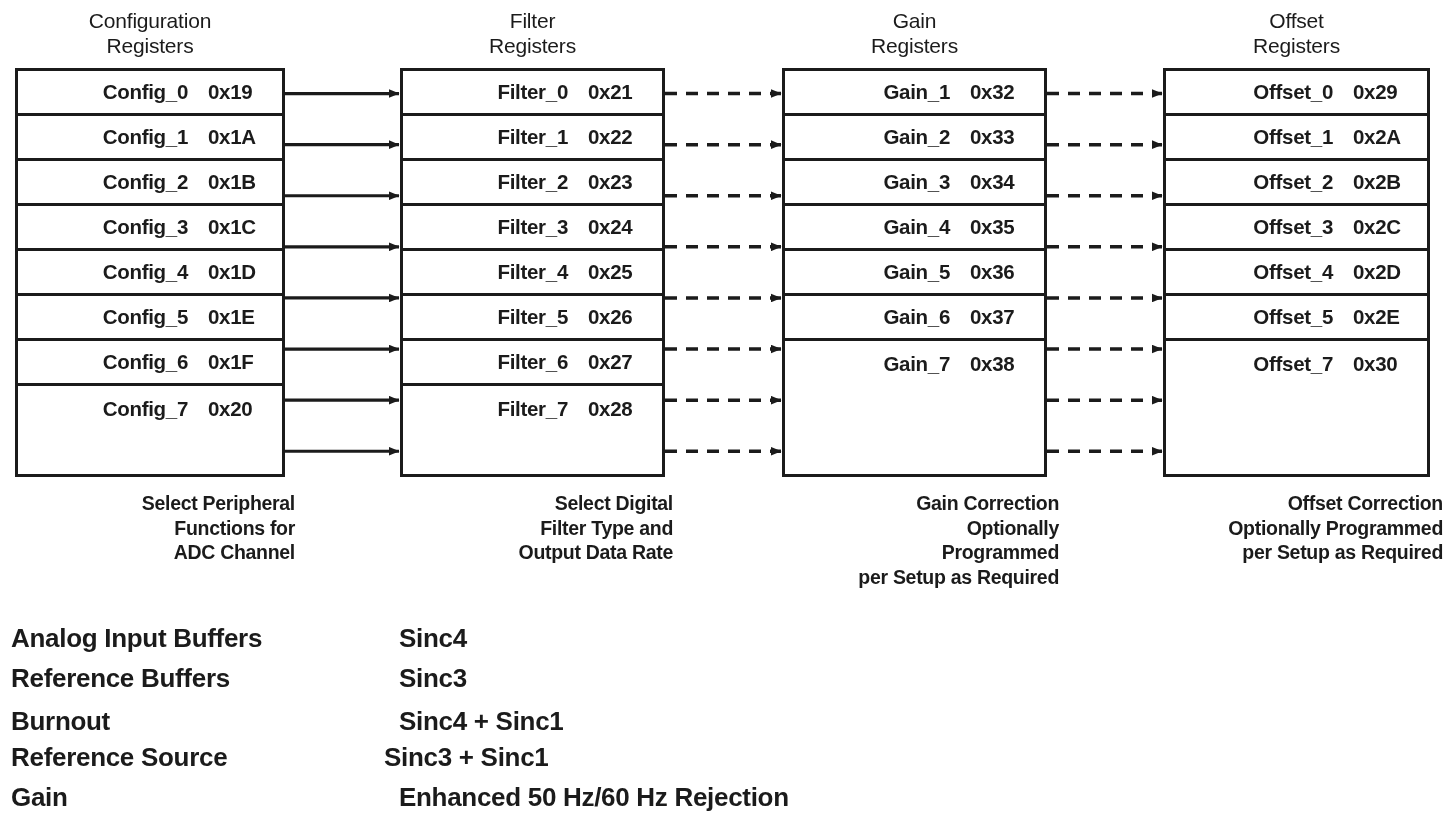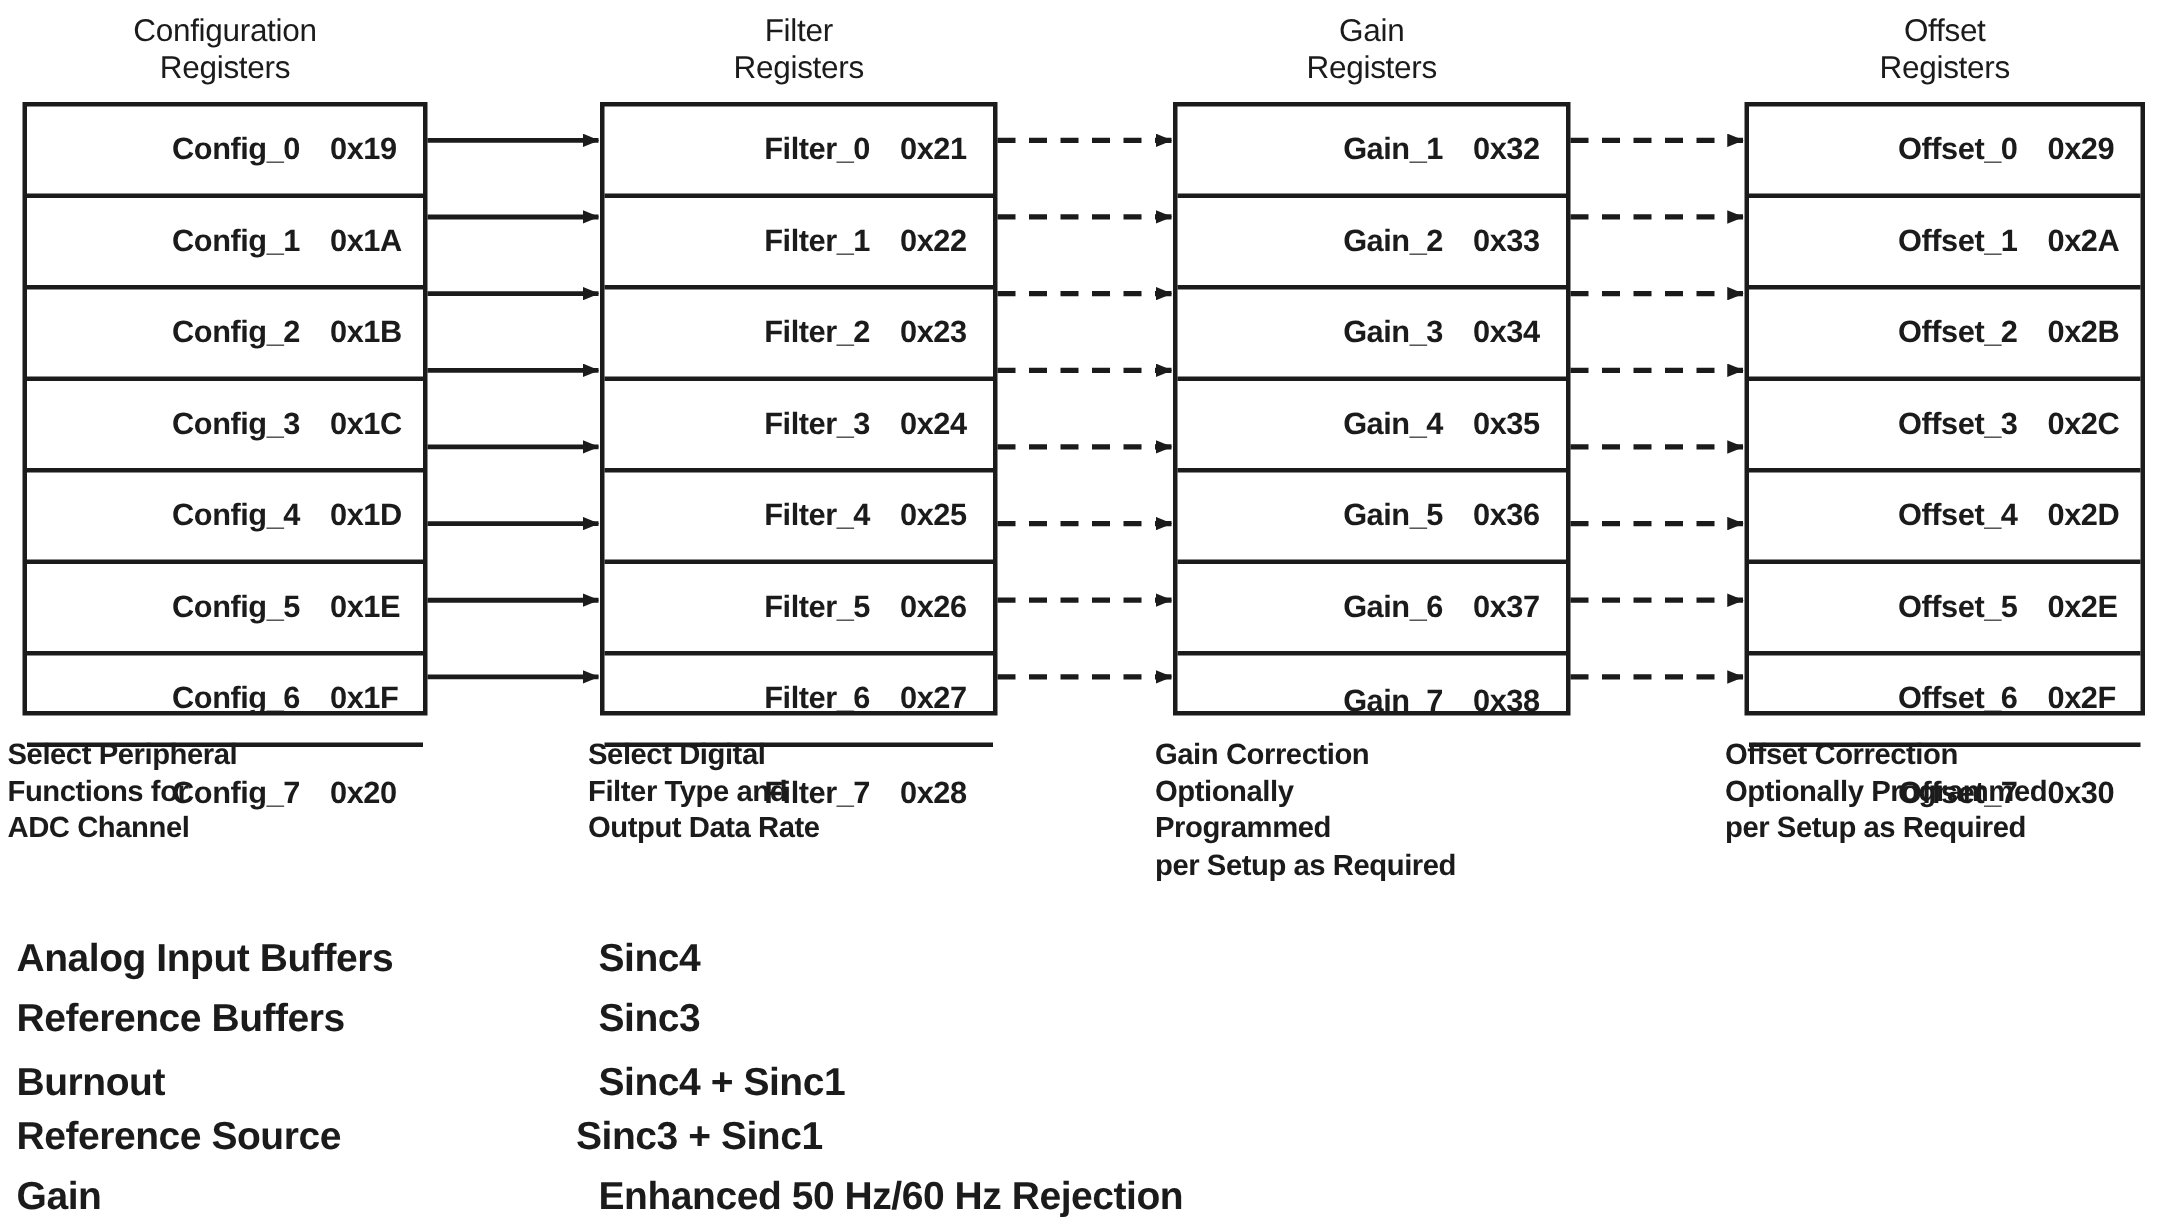--- a/index.html
+++ b/index.html
@@ -37,26 +37,26 @@
 
   
   .reg-stack {
     position: absolute;
     border: 3px solid #1b1b1b;
     box-sizing: border-box;
     background: #ffffff;
   }
   .reg-row {
     box-sizing: border-box;
-    height: 61px;
+    height: 45px;
     display: flex;
     align-items: center;
     justify-content: flex-end;
     border-bottom: 3px solid #1b1b1b;
-    padding-right: 4px;
+    padding-right: 16px;
   }
   .reg-row:last-child { border-bottom: none; }
   .reg-name {
     font-weight: bold;
     font-size: 20.5px;
     letter-spacing: -0.3px;
     white-space: nowrap;
   }
   .reg-addr {
     font-weight: bold;
@@ -65,21 +65,21 @@
     margin-left: 20px;
     white-space: nowrap;
     display: inline-block;
     min-width: 58px;
     text-align: left;
   }
 
   
   .col-caption {
     position: absolute;
-    text-align: left;
+    text-align: right;
     font-weight: bold;
     font-size: 19.5px;
     line-height: 24.5px;
     letter-spacing: -0.3px;
     color: #1b1b1b;
     white-space: pre-line;
   }
 
   
   #arrows {
@@ -232,24 +232,20 @@
       <span class="reg-name">Offset_3</span>
       <span class="reg-addr">0x2C</span>
     </div>
     <div class="reg-row">
       <span class="reg-name">Offset_4</span>
       <span class="reg-addr">0x2D</span>
     </div>
     <div class="reg-row">
       <span class="reg-name">Offset_5</span>
       <span class="reg-addr">0x2E</span>
-    </div>
-    <div class="reg-row">
-      <span class="reg-name">Offset_6</span>
-      <span class="reg-addr">0x2F</span>
     </div>
     <div class="reg-row">
       <span class="reg-name">Offset_7</span>
       <span class="reg-addr">0x30</span>
     </div>
   </div>
 
   <svg id="arrows" viewBox="0 0 1447 821" width="1447" height="821" xmlns="http://www.w3.org/2000/svg">
     <defs>
       <marker id="ah" markerWidth="11" markerHeight="9" refX="10.5" refY="4.5" orient="auto" markerUnits="userSpaceOnUse">

